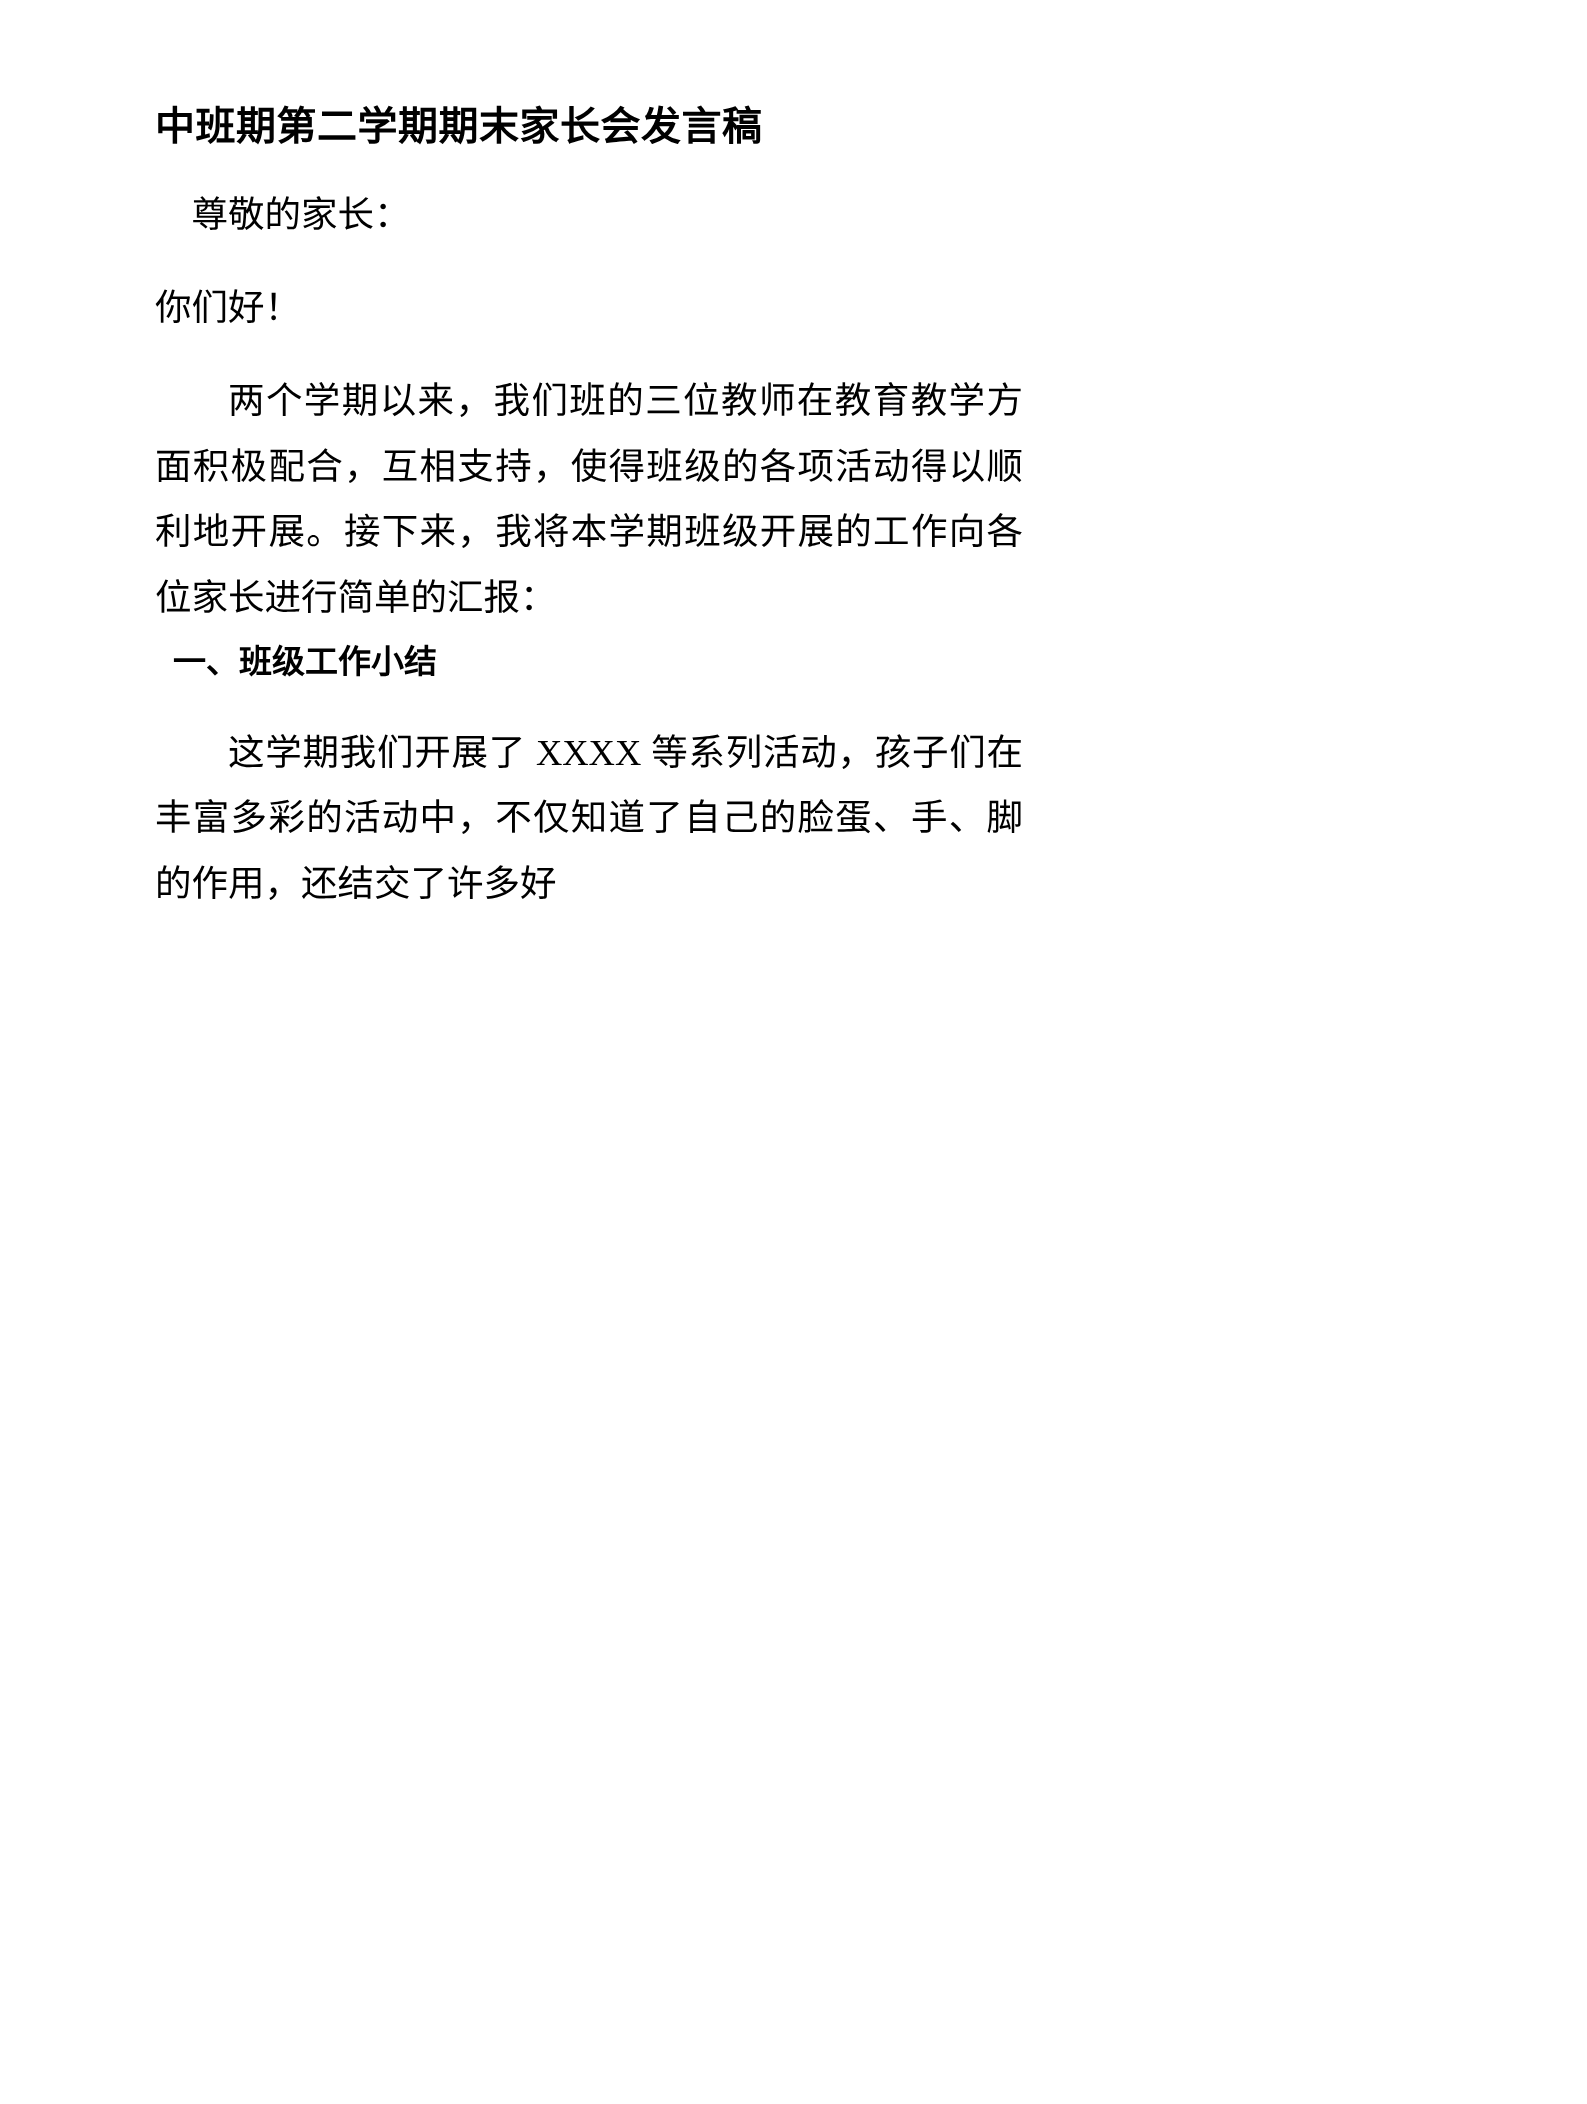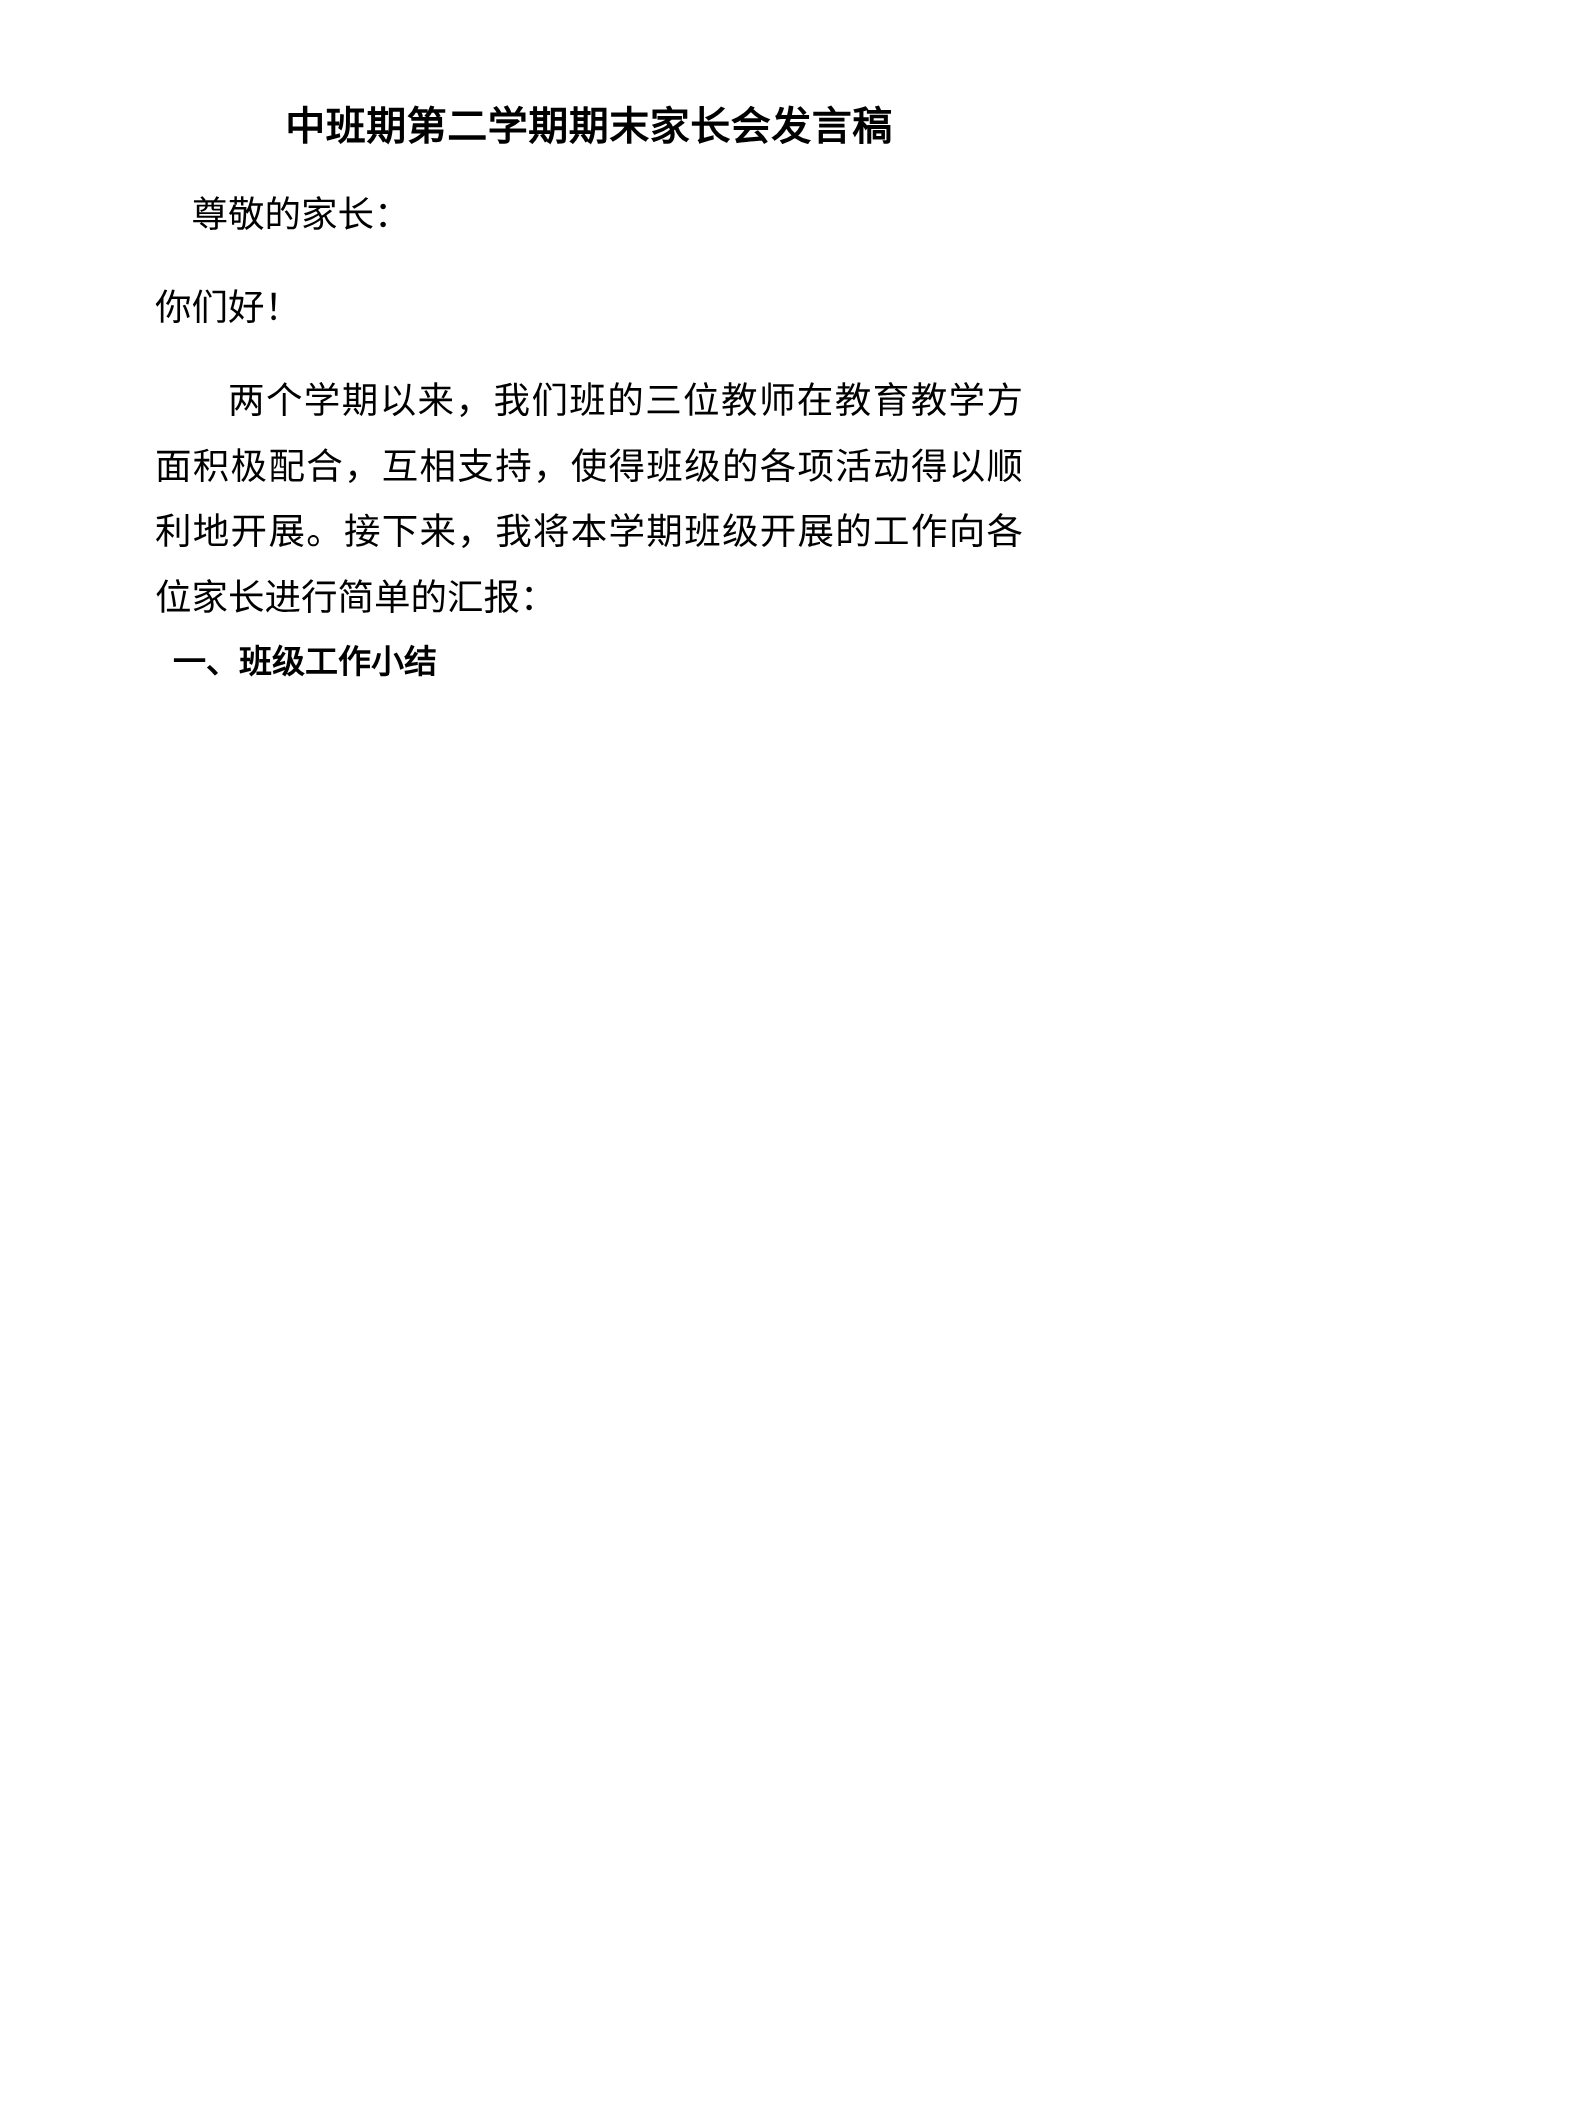--- a/index.html
+++ b/index.html
@@ -21,21 +21,20 @@
   }
   .doc-body {
     position: absolute;
     left: 155px;
     top: 0;
     width: 868px;
   }
   .doc-title {
     font-size: 40px;
     font-weight: bold;
-    text-align: center;
     line-height: 1.15;
     margin-top: 104px;
     margin-bottom: 0;
     letter-spacing: 0.5px;
     white-space: nowrap;
   }
   .para {
     font-size: 36.5px;
     line-height: 65.5px;
     text-align: justify;
@@ -70,15 +69,16 @@
 
     <p class="para spacer-top-sm">你们好！</p>
 
 
 
     <p class="para indent-2 spacer-top-md">两个学期以来，我们班的三位教师在教育教学方面积极配合，互相支持，使得班级的各项活动得以顺利地开展。接下来，我将本学期班级开展的工作向各位家长进行简单的汇报：</p>
 
     <h2 class="heading-lvl1 spacer-top-sm">一、班级工作小结</h2>
 
 
+    <p class="para indent-2 spacer-top-sm">这学期我们开展了 XXXX 等系列活动，孩子们在丰富多彩的活动中，不仅知道了自己的脸蛋、手、脚的作用，还结交了许多好</p>
 
   </div>
 </div>
 
 </body></html>

